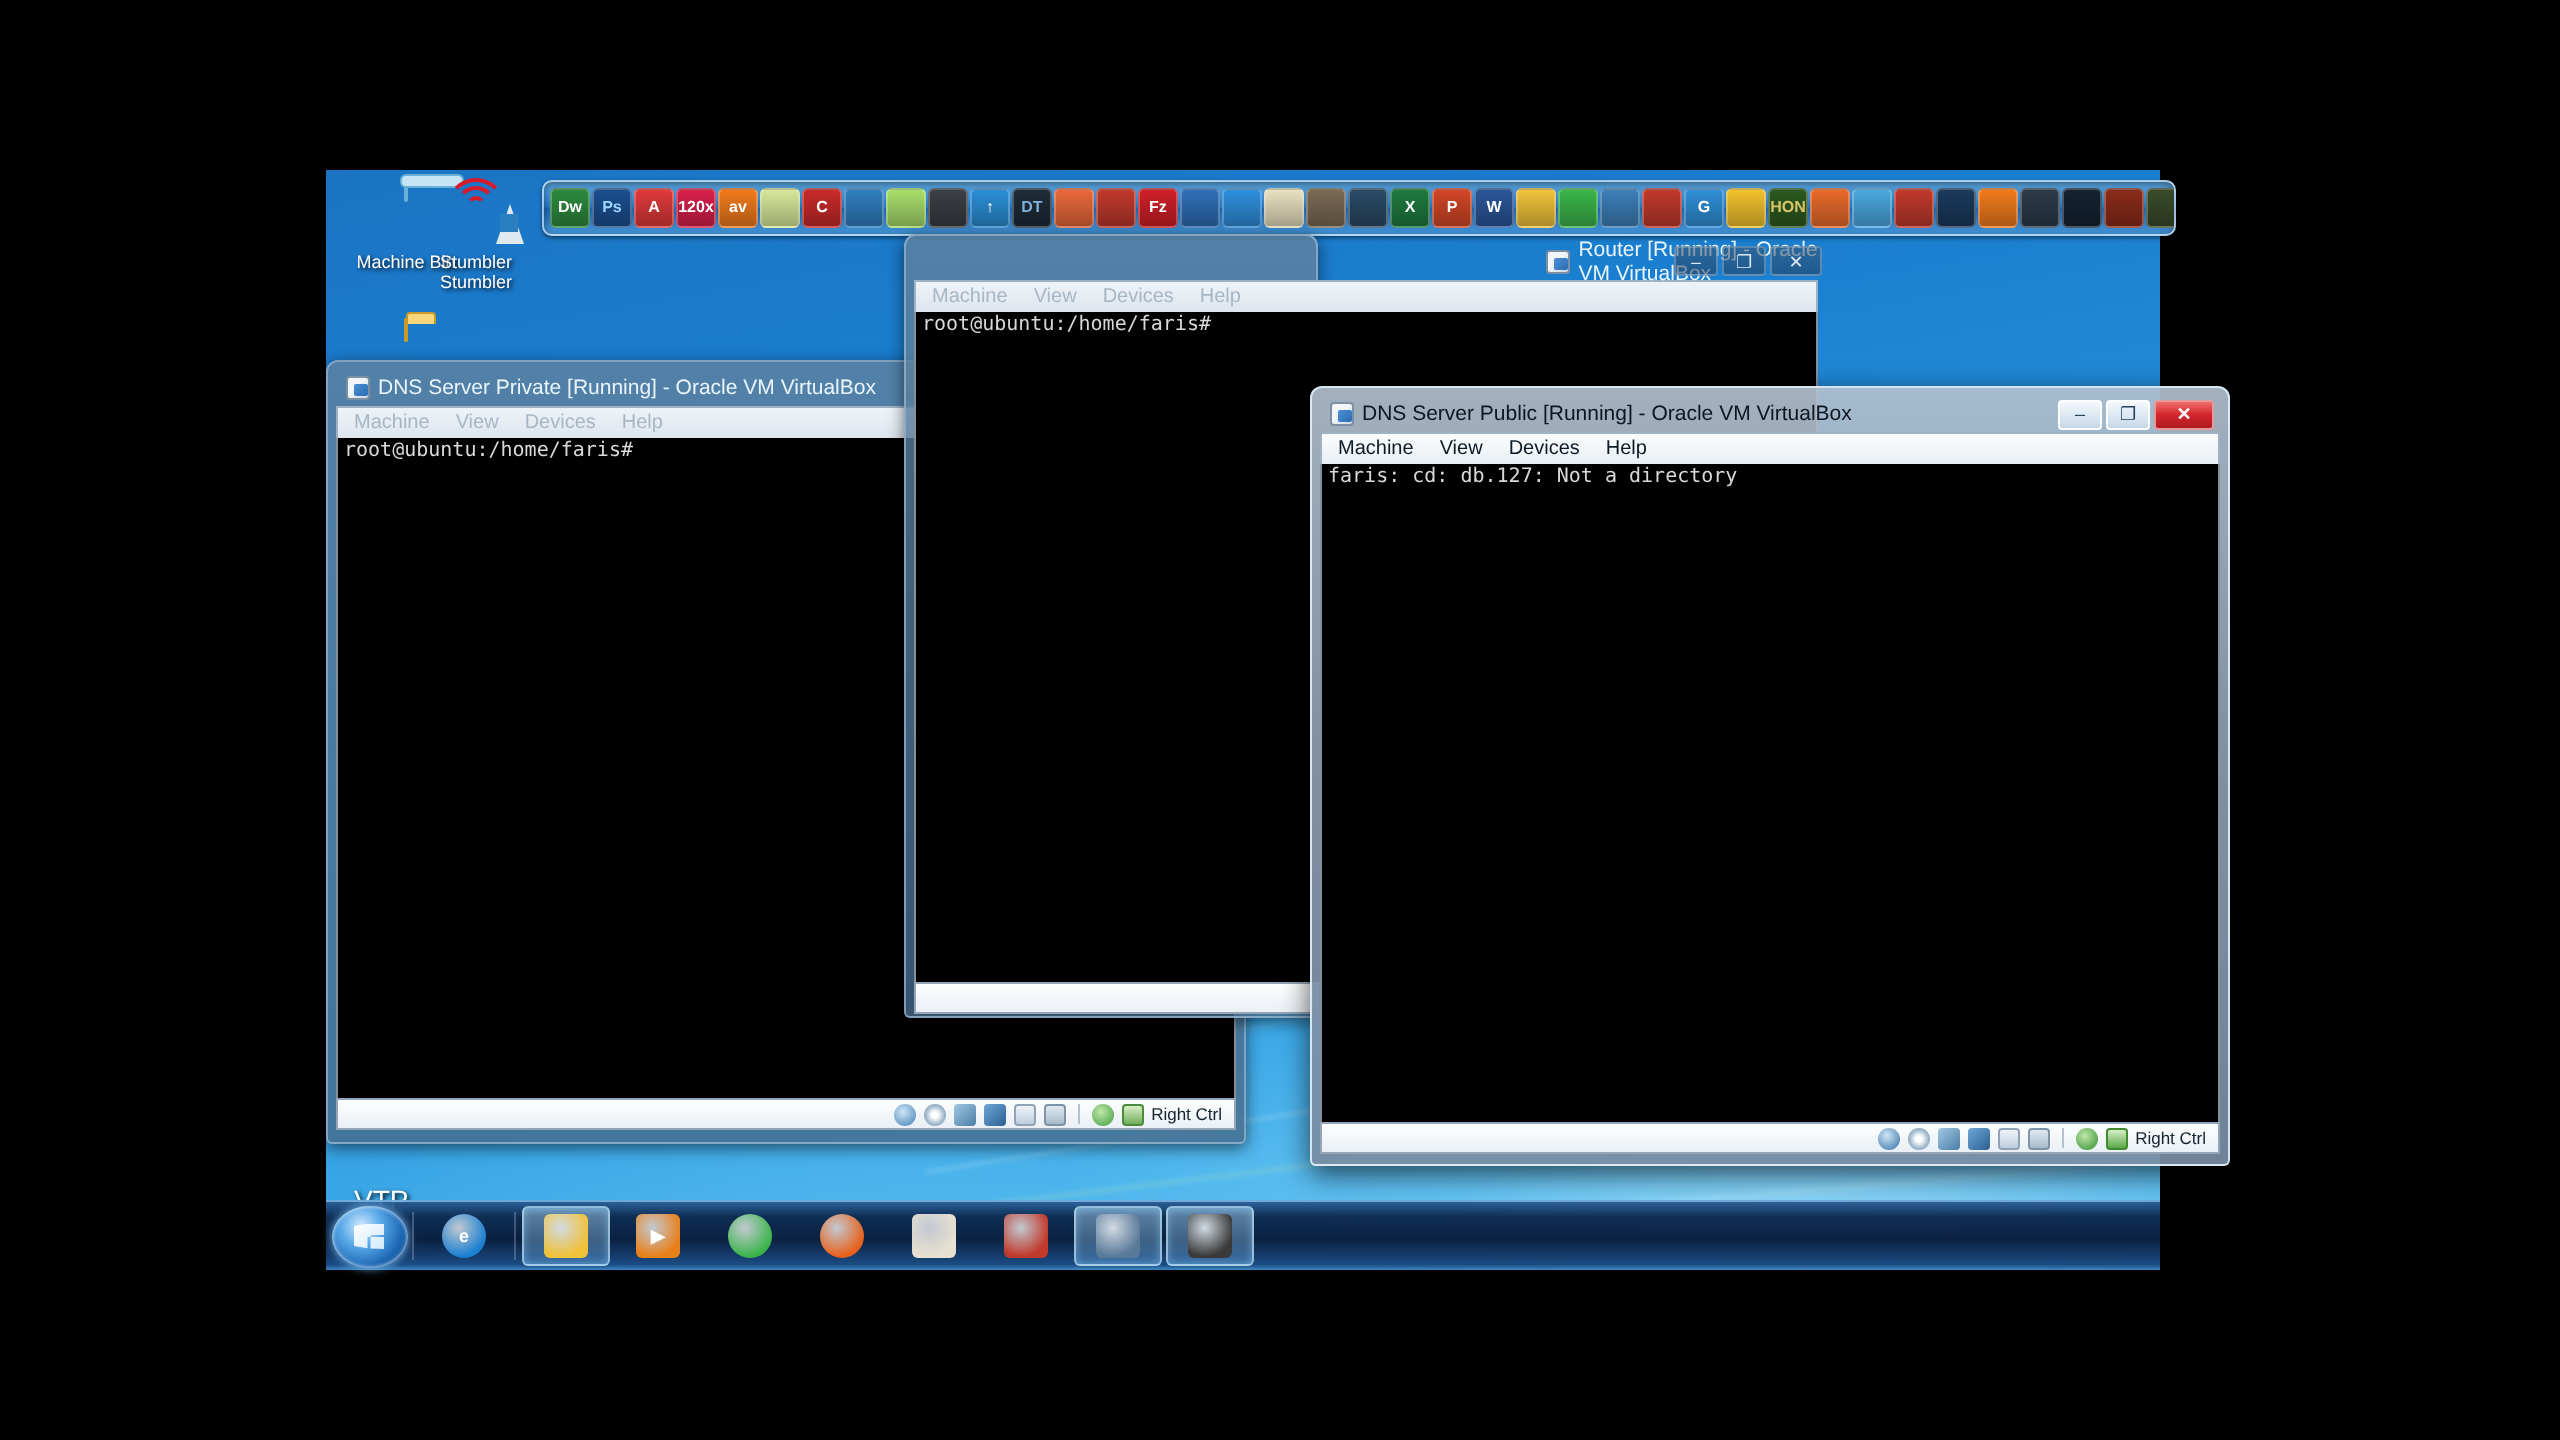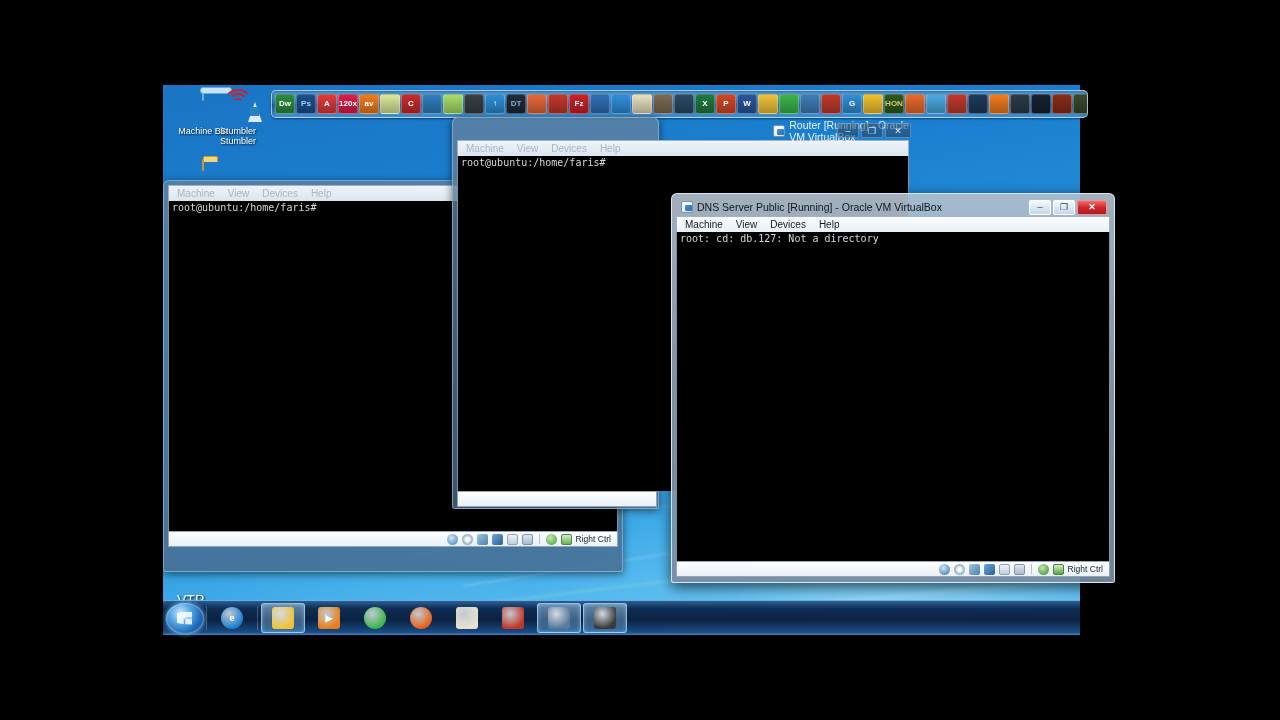--- a/index.html
+++ b/index.html
@@ -93,21 +93,21 @@
   .vm { position:absolute; }
   .vm .frame { position:absolute; inset:0; border-radius:6px 6px 3px 3px;
                padding:4px 4px 0 4px; }
   .vm.inactive .frame {
      background:linear-gradient(180deg, rgba(95,130,160,.82) 0%, rgba(70,105,138,.80) 100%);
      border:1px solid rgba(150,180,205,.75);
      box-shadow:0 2px 8px rgba(0,0,0,.55); }
   .vm.active .frame {
      background:linear-gradient(180deg, rgba(175,190,205,.93) 0%, rgba(140,158,178,.92) 45%, rgba(120,140,162,.93) 100%);
      border:1px solid rgba(225,240,250,.9);
-     box-shadow:0 4px 14px rgba(0,0,0,.65);margin-left:16px; }
+     box-shadow:0 4px 14px rgba(0,0,0,.65); }
 
   .titlebar { position:relative; height:18px; display:flex; align-items:center;
               padding-left:5px; font-size:10.5px; }
   .vm.inactive .titlebar { color:#eaf4fb; }
   .vm.active .titlebar { color:#0d1620; font-weight:normal; }
 
   
   .tbbg { position:absolute; left:0; top:0; right:0; bottom:0; border-radius:3px 3px 0 0; }
   .tbbg.blue { background:linear-gradient(180deg,#3fa3e8 0%, #1f7fcf 45%, #1a6cb8 55%, #2f91dd 100%); }
   .tbbg.greyactive { background:linear-gradient(180deg, rgba(236,244,250,.55), rgba(205,220,234,.35)); }
@@ -220,20 +220,30 @@
       <div class="dk" style="background: linear-gradient(rgb(27, 58, 92), rgba(0, 0, 0, 0.28)), rgb(27, 58, 92); color: rgb(111, 210, 245); border: 1px solid rgba(255, 255, 255, 0.25);"></div>
       <div class="dk" style="background: linear-gradient(rgb(240, 123, 29), rgba(0, 0, 0, 0.28)), rgb(240, 123, 29); color: rgb(255, 255, 255); border: 1px solid rgba(255, 255, 255, 0.25);"></div>
       <div class="dk" style="background: linear-gradient(rgb(43, 58, 74), rgba(0, 0, 0, 0.28)), rgb(43, 58, 74); color: rgb(184, 200, 216); border: 1px solid rgba(255, 255, 255, 0.25);"></div>
       <div class="dk" style="background: linear-gradient(rgb(21, 34, 50), rgba(0, 0, 0, 0.28)), rgb(21, 34, 50); color: rgb(159, 214, 255); border: 1px solid rgba(255, 255, 255, 0.25);"></div>
       <div class="dk" style="background: linear-gradient(rgb(138, 43, 26), rgba(0, 0, 0, 0.28)), rgb(138, 43, 26); color: rgb(240, 192, 128); border: 1px solid rgba(255, 255, 255, 0.25);"></div>
       <div class="dk" style="background: linear-gradient(rgb(58, 74, 42), rgba(0, 0, 0, 0.28)), rgb(58, 74, 42); color: rgb(200, 216, 168); border: 1px solid rgba(255, 255, 255, 0.25);"></div>
     </div>
 
   <div class="vm inactive" id="w-private" style="left:163px; top:180px; width:460px; height:392px; z-index:10">
     <div class="frame">
+      <div class="titlebar">
+        <div class="tbbg blue"></div>
+        <span class="vbicon"></span>
+        <span>DNS Server Private [Running] - Oracle VM VirtualBox</span>
+        <span class="wbtns">
+          <span class="wb">–</span>
+          <span class="wb">❐</span>
+          <span class="wb close">✕</span>
+        </span>
+      </div>
       <div class="menubar">
         <span>Machine</span>
         <span>View</span>
         <span>Devices</span>
         <span>Help</span>
       </div>
       <div class="screen" style="height:330px">
         <div>root@ubuntu:/home/faris#</div>
       </div>
       <div class="statusbar">
@@ -288,21 +298,21 @@
           <span class="wb close">✕</span>
         </span>
       </div>
       <div class="menubar">
         <span>Machine</span>
         <span>View</span>
         <span>Devices</span>
         <span>Help</span>
       </div>
       <div class="screen" style="height:329px">
-        <div>root: cd: db.127: Not a directory</div>
+        <div>faris: cd: db.127: Not a directory</div>
       </div>
       <div class="statusbar">
         <span class="sbi" style="background:radial-gradient(circle at 40% 35%,#cfe6f5,#2f6fa8);border-radius:50%"></span>
         <span class="sbi" style="background:radial-gradient(circle at 50% 50%,#fff 20%,#9fb8cc 60%,#6a8aa5);border-radius:50%"></span>
         <span class="sbi" style="background:linear-gradient(135deg,#9fc8e0,#4a7ea8);border-radius:2px"></span>
         <span class="sbi" style="background:linear-gradient(135deg,#6fa8d8,#2a5f92);border-radius:2px"></span>
         <span class="sbi" style="background:linear-gradient(180deg,#eef3f8,#bfcedd);border:1px solid #8fa3b5;border-radius:2px"></span>
         <span class="sbi" style="background:linear-gradient(180deg,#dfe9f2,#a8bccd);border:1px solid #7f93a6;border-radius:2px"></span>
         <span class="sb-sep"></span>
         <span class="sbi" style="background:radial-gradient(circle at 40% 35%,#bfe8a8,#2f8b2f);border-radius:50%"></span>

